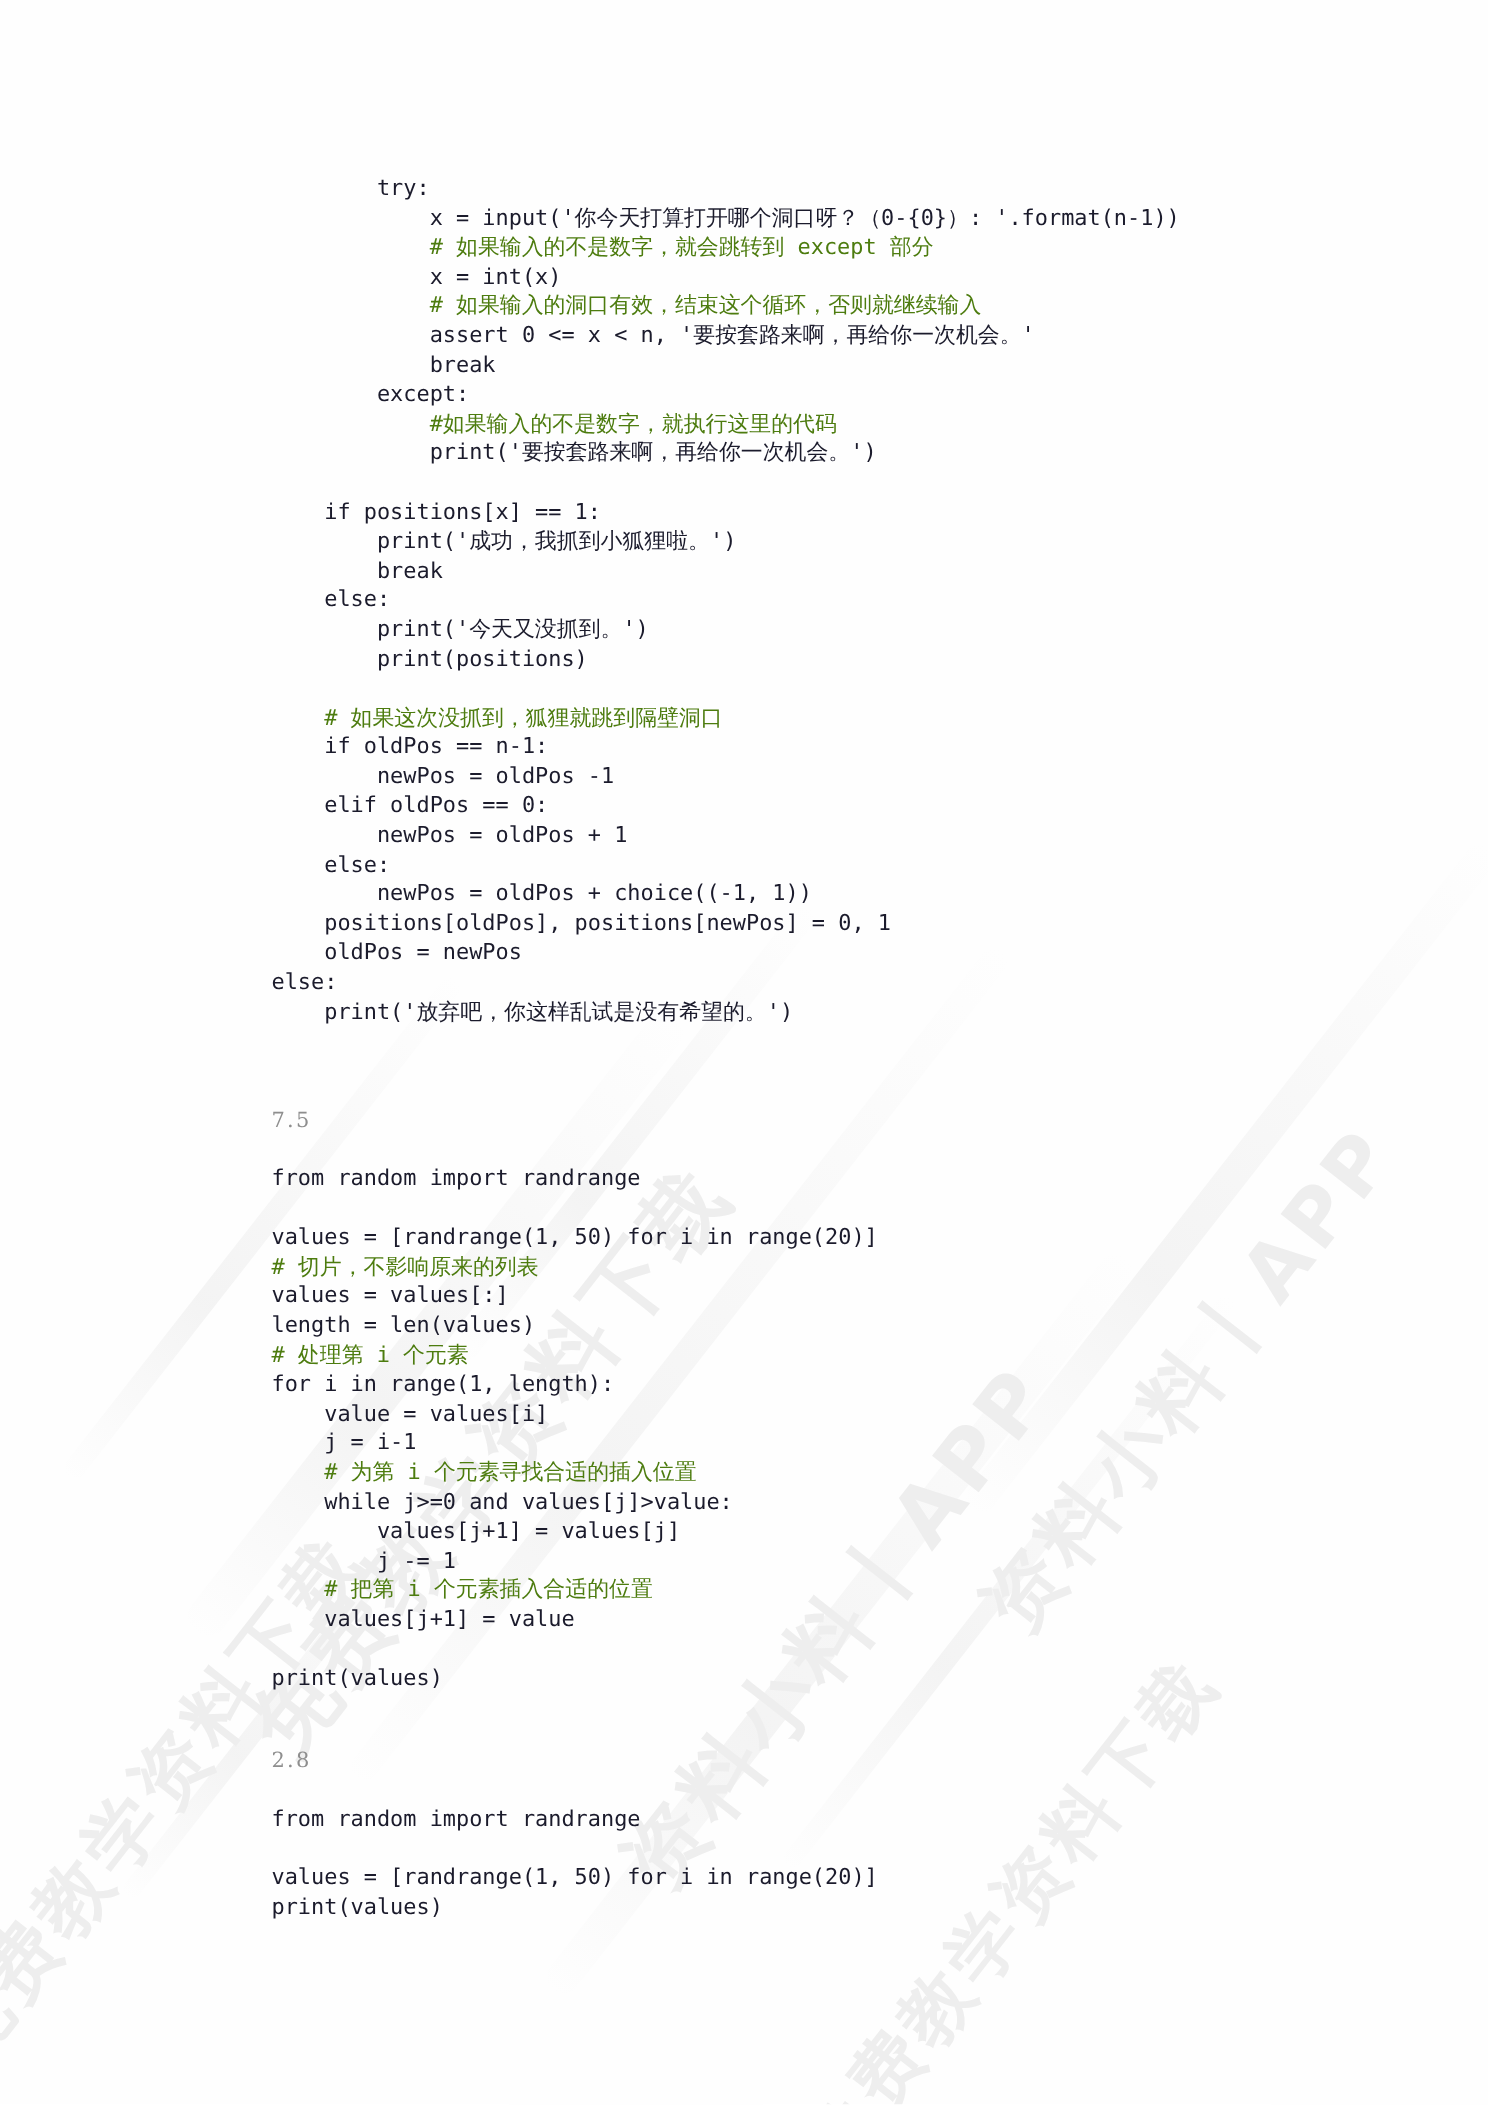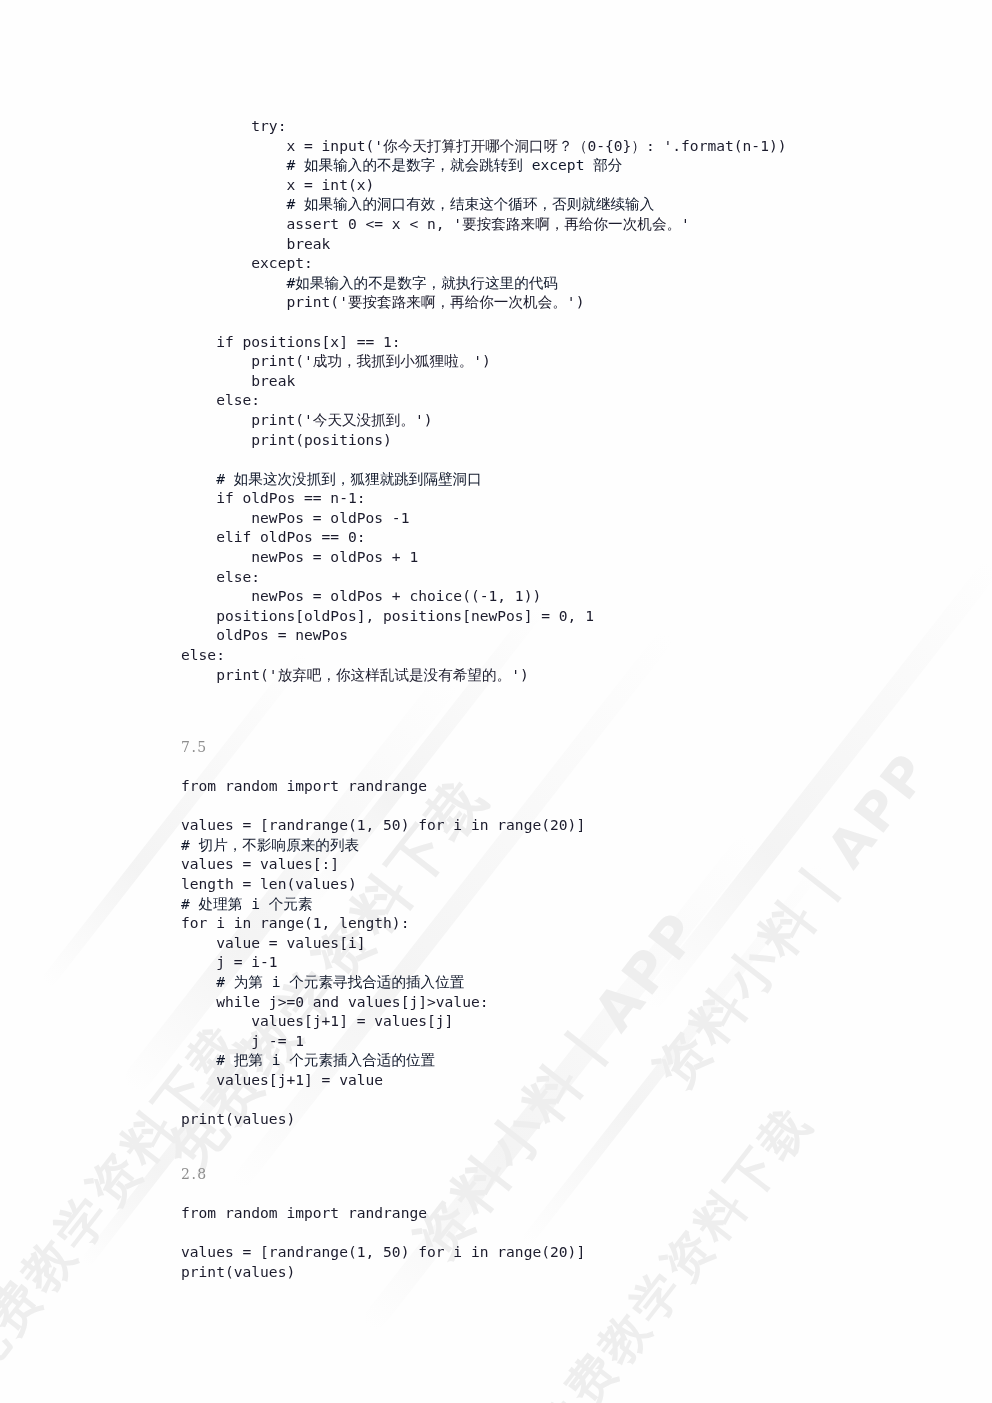--- a/index.html
+++ b/index.html
@@ -52,21 +52,21 @@
     font-size: 14.6px;
     line-height: 19.6px;
     white-space: pre;
     color: #1b1b2c;
   }
   .code-line {
     white-space: pre;
     min-height: 19.6px;
   }
   .code-line.comment {
-    color: #0f172a;
+    color: #4d7c0f;
   }
   .code-line.blank {
     height: 19.6px;
   }
   .sec-label {
     position: absolute;
     left: 181px;
     font-family: "DejaVu Serif", "Liberation Serif", serif;
     font-size: 14px;
     color: #8e8e8e;

